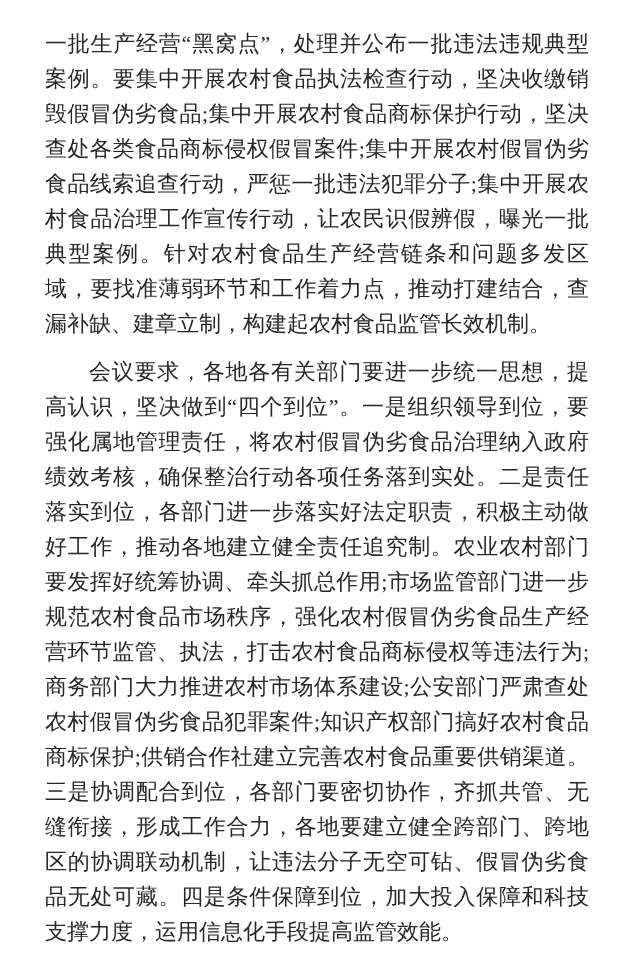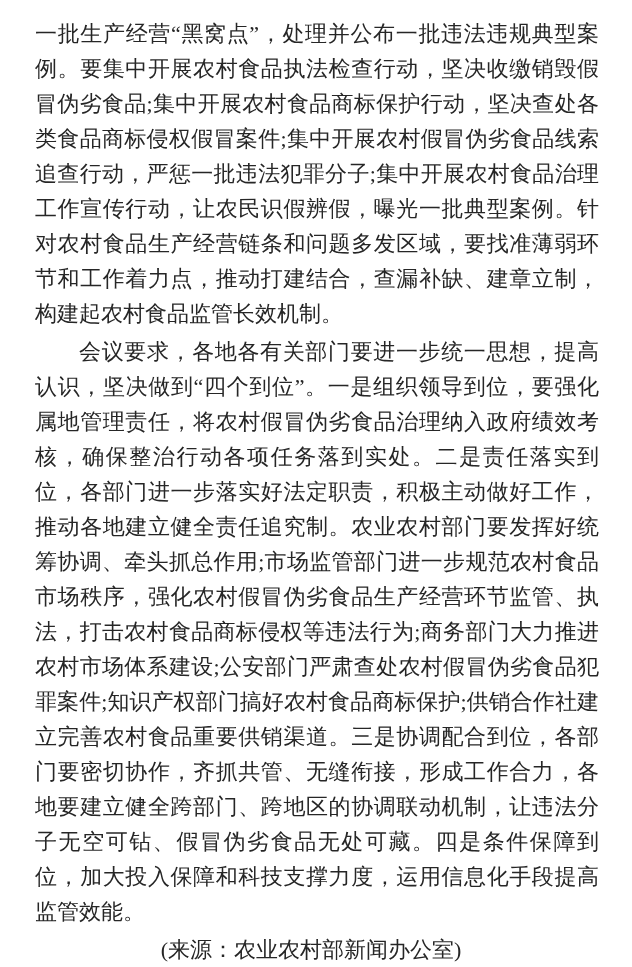--- a/index.html
+++ b/index.html
@@ -14,21 +14,21 @@
     box-sizing: border-box;
     background: #ffffff;
     padding: 13px 30px 0 32px;
     overflow: hidden;
     font-family: "Liberation Serif", "DejaVu Serif", serif;
     font-size: 22px;
     line-height: 35px;
     color: #262626;
   }
   .para {
-    margin: 3px;
+    margin: 13px;
     text-align: justify;
     text-justify: inter-ideograph;
     word-break: break-all;
     letter-spacing: 0px;
   }
   .para.indent {
     text-indent: 2em;
   }
   .source-line {
     margin: 0;

